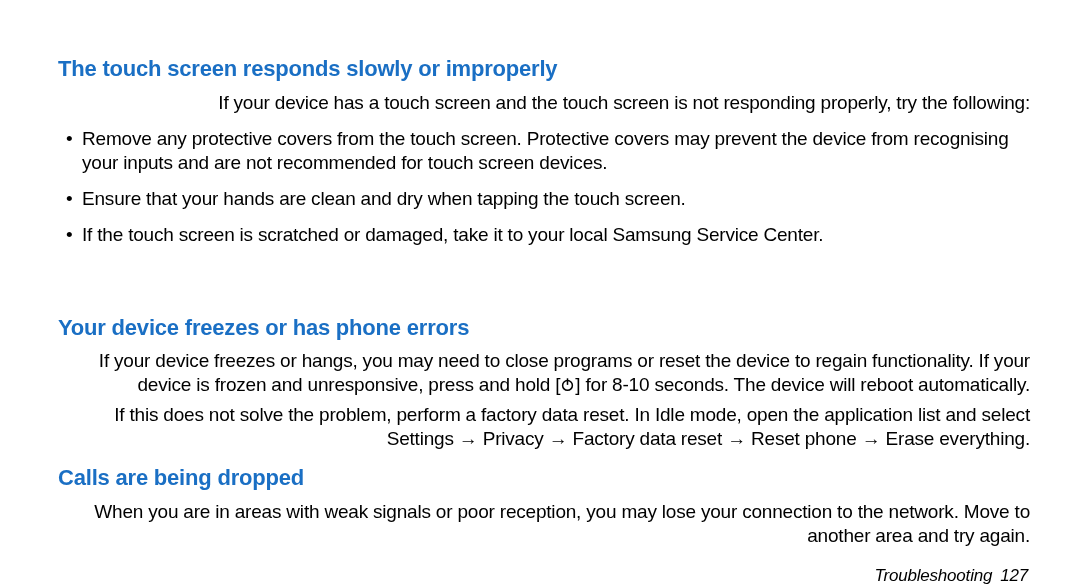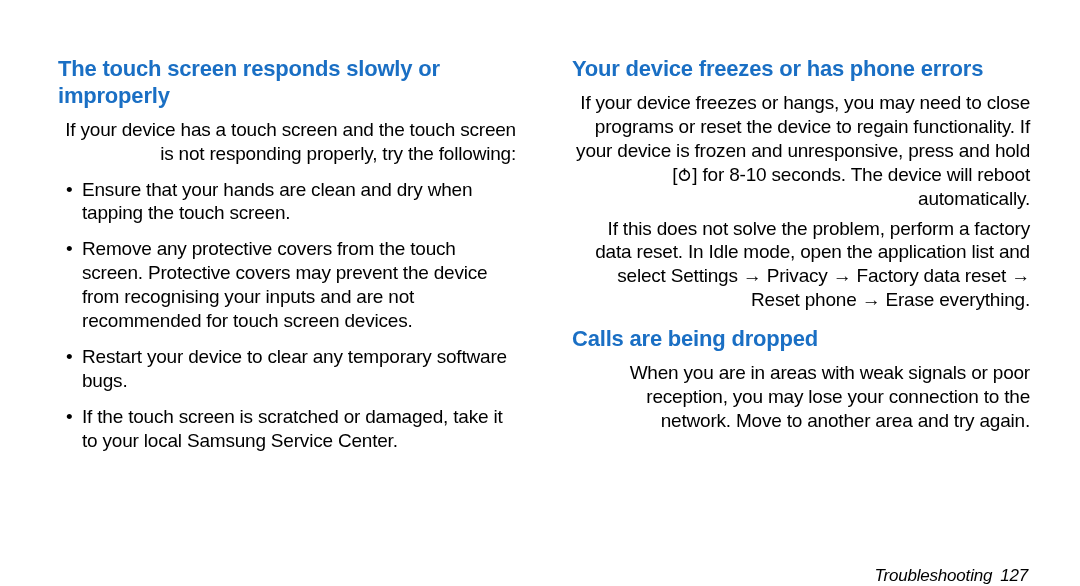--- a/index.html
+++ b/index.html
@@ -12,20 +12,21 @@
       height: 586px;
       background: #fff;
       font-family: "Segoe UI", Arial, sans-serif;
       position: relative;
       overflow: hidden;
     }
     .page {
       padding: 56px 50px 0 58px;
       display: flex;
       gap: 56px;
+      flex-direction: column;
     }
     .col {
       flex: 1;
       min-width: 0;
     }
     h2 {
       color: #1a6fc4;
       font-size: 22px;
       font-weight: 700;
       line-height: 1.22;
@@ -90,23 +91,22 @@
     }
   </style>
 </head>
 <body>
 
 <div class="page">
   <div class="col">
     <h2>The touch screen responds slowly or improperly</h2>
     <p>If your device has a touch screen and the touch screen is not responding properly, try the following:</p>
     <ul>
+      <li>Remove any protective covers from the touch screen. Protective covers may prevent the device from recognising your inputs and are not recommended for touch screen devices.</li>
       <li>Ensure that your hands are clean and dry when tapping the touch screen.</li>
-      <li>Remove any protective covers from the touch screen. Protective covers may prevent the device from recognising your inputs and are not recommended for touch screen devices.</li>
-      <li>Restart your device to clear any temporary software bugs.</li>
       <li>If the touch screen is scratched or damaged, take it to your local Samsung Service Center.</li>
     </ul>
   </div>
 
   <div class="col">
     <h2>Your device freezes or has phone errors</h2>
     <p>
       <span>If your device freezes or hangs, you may need to close programs or reset the device to regain functionality. If your device is frozen and unresponsive, press and hold [</span><span class="power-icon"><svg viewBox="0 0 16 16">
             <circle cx="8" cy="9" r="5.2" fill="none" stroke="#000" stroke-width="1.6"></circle>
             <rect x="7.2" y="1.4" width="1.6" height="7" fill="#000"></rect>

